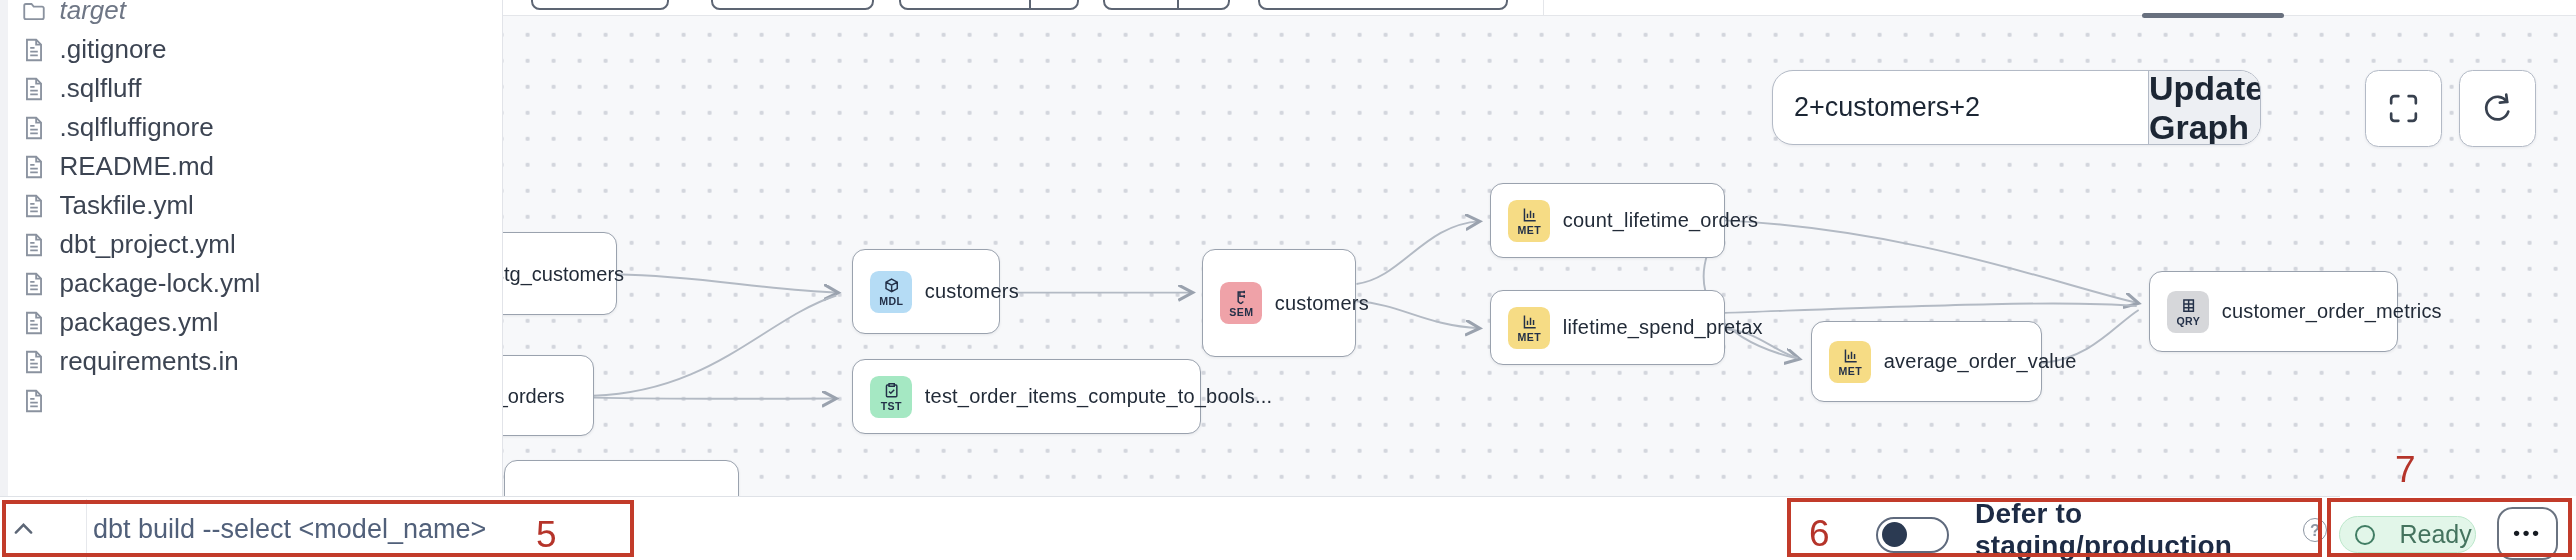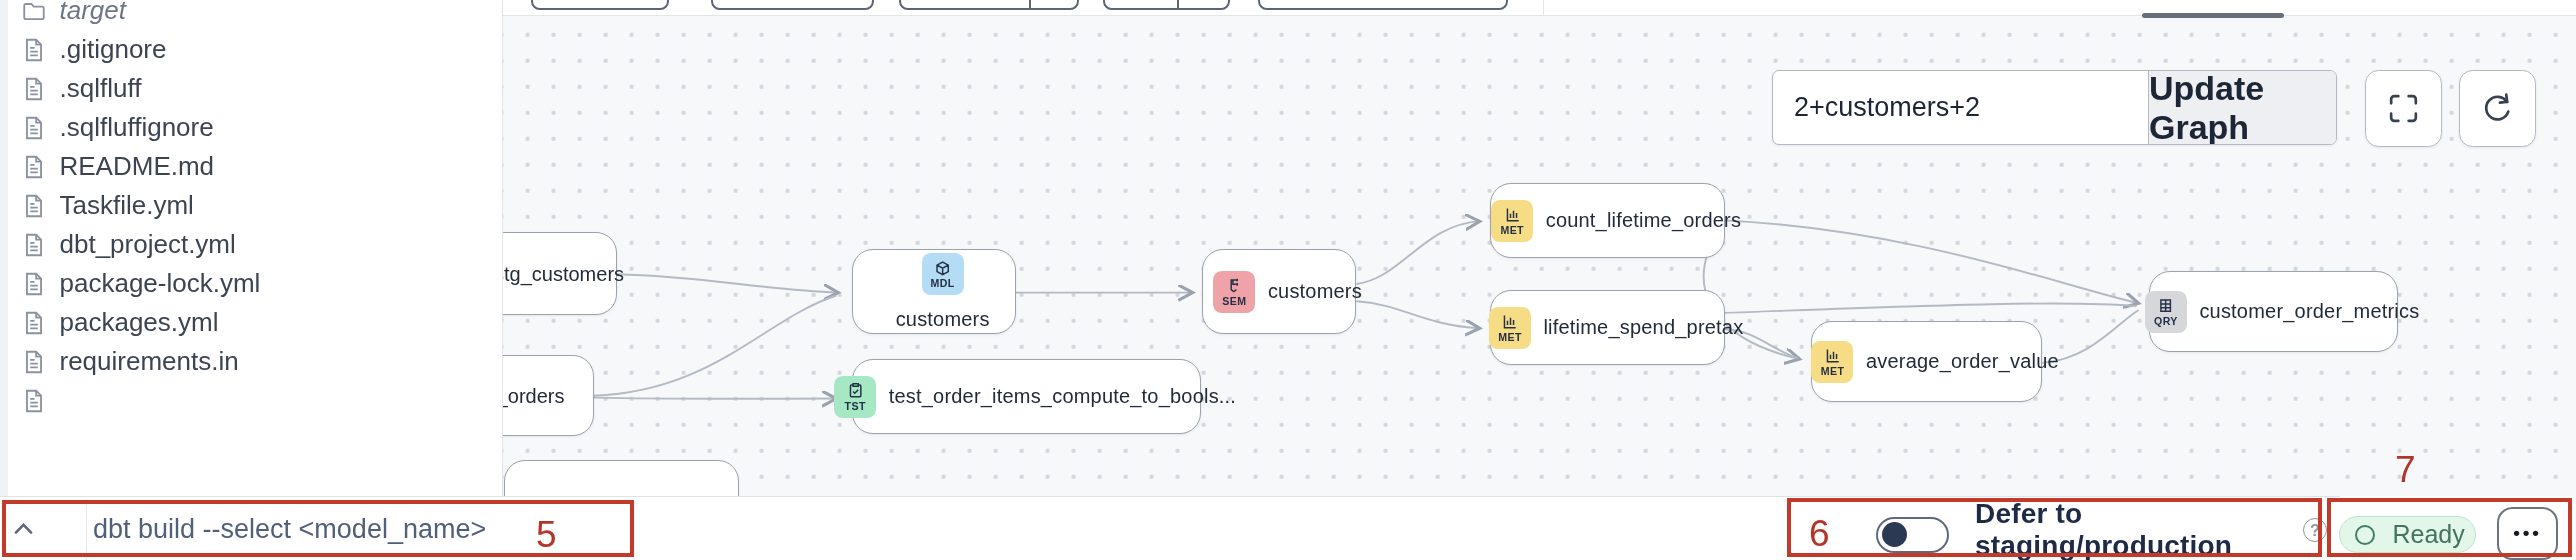--- a/index.html
+++ b/index.html
@@ -13,41 +13,41 @@
   .canvas {
     position:absolute; left:503px; top:15.4px; width:2073px; height:481px;
     background-color:#f7f8fa;
     background-image:radial-gradient(circle, #d3d6dd 1.9px, rgba(0,0,0,0) 2.5px);
     background-size:26px 26px; background-position:11.6px 5.8px;
     border-top:1px solid #e4e6ea; overflow:hidden;
   }
   .edges { position:absolute; left:0; top:0; pointer-events:none; }
 
   .node {
-    position:absolute; background:#fff; border:1.9px solid #9aa2ae; border-radius:21px;
+    position:absolute; background:#fff; border:1.9px solid #9aa2ae; border-radius:13px;
     display:flex; align-items:center; gap:12.5px; padding-left:17.3px;
-    box-shadow:0 1px 2.9px rgba(25,35,55,.08); z-index:2;justify-content:center;
+    box-shadow:0 1px 2.9px rgba(25,35,55,.08); z-index:2;
   }
   .node-label { font-size:20px; color:#222b38; letter-spacing:0.2px; white-space:nowrap; }
   .stg-label { position:absolute; font-size:20px; color:#222b38; white-space:nowrap; top:50%; transform:translateY(-50%); }
 
   .badge {
     width:42px; height:42px; border-radius:8.7px; flex:none;
     display:flex; flex-direction:column; align-items:center; justify-content:center; gap:1px;
   }
   .badge svg { width:17.3px; height:17.3px; stroke:#233048; fill:none; stroke-width:1.7; }
   .badge-label { font-size:10.6px; font-weight:bold; color:#233048; letter-spacing:0.4px; line-height:1; }
   .badge.mdl { background:#b5dcf5; } .badge.sem { background:#efa2a8; }
   .badge.tst { background:#a5e8c3; } .badge.met { background:#f6dc85; }
   .badge.qry { background:#d6d7da; }
 
   
   .selector-group {
-    position:absolute; left:1269px; top:54px; width:565px; height:75px; display:flex;
-    border:1.9px solid #b3bac6; border-radius:7px; background:#fff; overflow:hidden;
+    position:absolute; left:1269px; top:54px; width:489px; height:75px; display:flex;
+    border:1.9px solid #b3bac6; border-radius:21px; background:#fff; overflow:hidden;
     box-shadow:0 1px 2.9px rgba(25,35,55,.07); z-index:3;
   }
   .selector-input {
     flex:1; border:none; outline:none; background:transparent;
     font-family:inherit; font-size:27px; color:#1c2634; padding-left:21px;
   }
   .update-graph-btn {
     width:200px; border-left:1.9px solid #b3bac6; background:#edeff3;
     display:flex; align-items:center; justify-content:center;
     font-size:34px; font-weight:600; color:#1c2634; cursor:pointer;
@@ -107,21 +107,21 @@
     font-size:28px; font-weight:700; color:#1d2b45; letter-spacing:0.2px;
   }
   .help-icon {
     position:absolute; left:2303px; top:21px; width:24px; height:24px;
     border:1.9px solid #8d96a3; border-radius:50%; color:#8d96a3;
     font-size:16.4px; font-weight:bold; display:flex; align-items:center; justify-content:center; cursor:pointer;
   }
   .ready-pill {
     position:absolute; left:2339px; top:19px; width:137px; height:37px;
     background:#e2f6e9; border:1.9px solid #bce8cb; border-radius:19px;
-    display:flex; align-items:center; gap:18px; padding-left:14.5px;
+    display:flex; align-items:center; gap:25px; padding-left:14.5px;
   }
   .ready-circle { width:20px; height:20px; border:2.4px solid #417d64; border-radius:50%; flex:none; }
   .ready-text { font-size:25px; color:#44735e; }
   .dots-btn {
     position:absolute; left:2497px; top:9.6px; width:61px; height:53px; background:#fff;
     border:2.4px solid #6a7380; border-radius:15.4px; display:flex; align-items:center; justify-content:center;
     cursor:pointer; font-size:19px; letter-spacing:2.9px; color:#161b22; font-weight:bold;
   }
 
   
@@ -155,41 +155,41 @@
   </svg>
 
   <div class="node" style="left:-148px; top:216px; width:262px; height:83px;">
     <span class="stg-label" style="left:138px;">stg_customers</span>
   </div>
 
   <div class="node" style="left:-148px; top:339px; width:239px; height:81px;">
     <span class="stg-label" style="left:114px;">stg_orders</span>
   </div>
 
-  <div class="node" style="left:349px; top:233px; width:164px; height:85px;flex-direction:column;">
+  <div class="node" style="left:349px; top:233px; width:148px; height:85px;">
     <span class="badge mdl">
       <svg viewBox="0 0 20 20">
           <path d="M10 2.5 L16.5 6 L16.5 13.5 L10 17 L3.5 13.5 L3.5 6 Z M3.5 6 L10 9.5 L16.5 6 M10 9.5 L10 17"></path>
         </svg>
       <span class="badge-label">MDL</span>
     </span>
     <span class="node-label">customers</span>
   </div>
 
   <div class="node" style="left:349px; top:343px; width:349px; height:75px;">
     <span class="badge tst">
       <svg viewBox="0 0 20 20">
           <path d="M7 3.5 H5 a1 1 0 0 0 -1 1 V16 a1 1 0 0 0 1 1 H15 a1 1 0 0 0 1 -1 V4.5 a1 1 0 0 0 -1 -1 H13 M7 2 h6 v3 H7 Z M7 11 l2 2 4 -4"></path>
         </svg>
       <span class="badge-label">TST</span>
     </span>
     <span class="node-label">test_order_items_compute_to_bools...</span>
   </div>
 
-  <div class="node" style="left:699px; top:233px; width:154px; height:85px;">
+  <div class="node" style="left:699px; top:233px; width:154px; height:108px;">
     <span class="badge sem">
       <svg viewBox="0 0 20 20">
           <path d="M8 3.5 h5 M8 3.5 v5 h5 M13 2 v3 M13 7 v3 M8 3.5 H6 v11 l3 2.5 M9 17 l3 -2.5"></path>
         </svg>
       <span class="badge-label">SEM</span>
     </span>
     <span class="node-label">customers</span>
   </div>
 
   <div class="node" style="left:987px; top:167px; width:235px; height:75px;">

